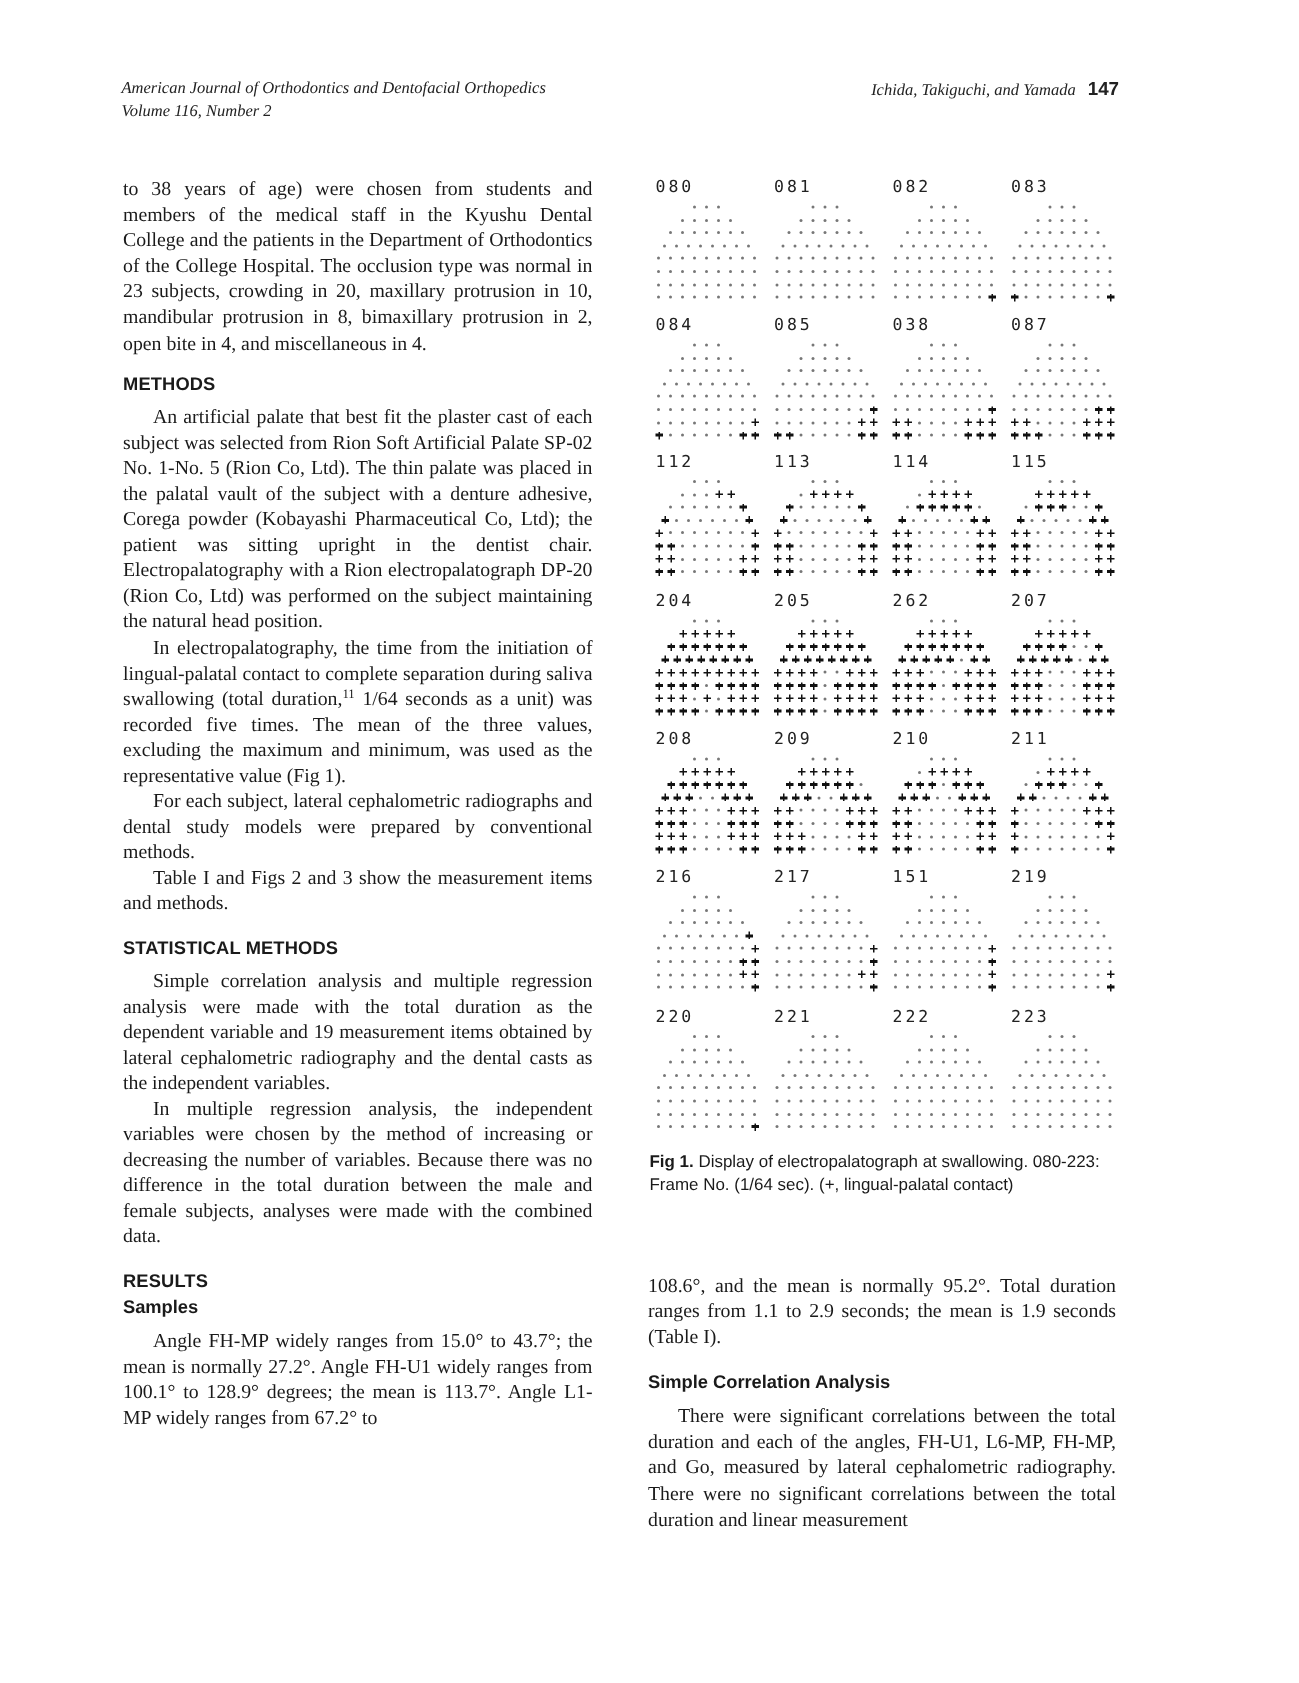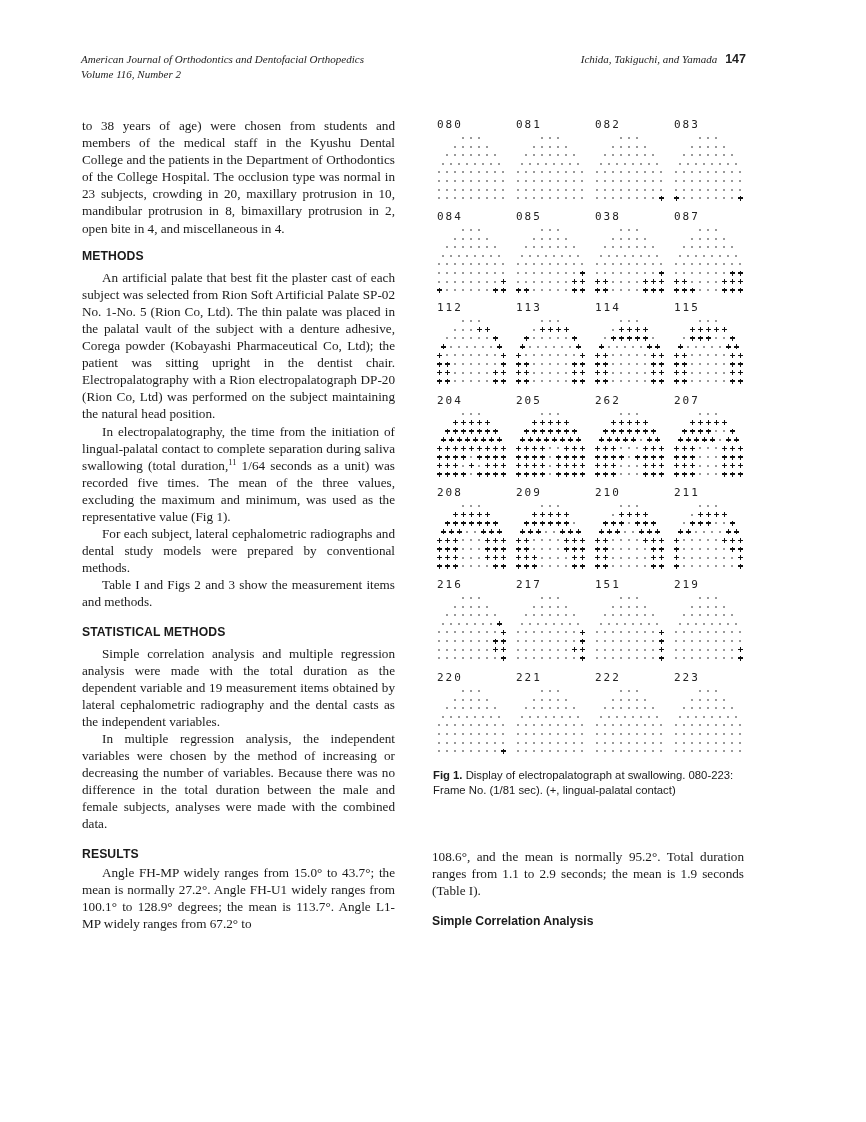--- a/index.html
+++ b/index.html
@@ -48,20 +48,21 @@
   <p class="indent">An artificial palate that best fit the plaster cast of each subject was selected from Rion Soft Artificial Palate SP-02 No. 1-No. 5 (Rion Co, Ltd). The thin palate was placed in the palatal vault of the subject with a denture adhesive, Corega powder (Kobayashi Pharmaceutical Co, Ltd); the patient was sitting upright in the dentist chair. Electropalatography with a Rion electropalatograph DP-20 (Rion Co, Ltd) was performed on the subject maintaining the natural head position.</p>
   <p class="indent"><span>In electropalatography, the time from the initiation of lingual-palatal contact to complete separation during saliva swallowing (total duration,</span><sup>11</sup><span> 1/64 seconds as a unit) was recorded five times. The mean of the three values, excluding the maximum and minimum, was used as the representative value (Fig 1).</span></p>
   <p class="indent">For each subject, lateral cephalometric radiographs and dental study models were prepared by conventional methods.</p>
   <p class="indent">Table I and Figs 2 and 3 show the measurement items and methods.</p>
 
   <h2 style="margin-top:14px;">STATISTICAL METHODS</h2>
   <p class="indent">Simple correlation analysis and multiple regression analysis were made with the total duration as the dependent variable and 19 measurement items obtained by lateral cephalometric radiography and the dental casts as the independent variables.</p>
   <p class="indent">In multiple regression analysis, the independent variables were chosen by the method of increasing or decreasing the number of variables. Because there was no difference in the total duration between the male and female subjects, analyses were made with the combined data.</p>
 
   <h2 style="margin-top:14px;margin-bottom:2px;">RESULTS</h2>
+  <h3 style="margin-bottom:6px;">Samples</h3>
   <p class="indent">Angle FH-MP widely ranges from 15.0° to 43.7°; the mean is normally 27.2°. Angle FH-U1 widely ranges from 100.1° to 128.9° degrees; the mean is 113.7°. Angle L1-MP widely ranges from 67.2° to</p>
 </div>
 
 <div class="figure" id="figure">
     <div class="frame" style="left: 0px; top: 0px;">
       <div class="frame-label">080</div>
       <div class="palate">
         <div class="dot" style="left: 27px; top: 1px;"></div>
         <div class="dot" style="left: 35px; top: 1px;"></div>
         <div class="dot" style="left: 43px; top: 1px;"></div>
@@ -1846,18 +1847,19 @@
         <div class="dot" style="left: 27px; top: 61.2px;"></div>
         <div class="dot" style="left: 35px; top: 61.2px;"></div>
         <div class="dot" style="left: 43px; top: 61.2px;"></div>
         <div class="dot" style="left: 51px; top: 61.2px;"></div>
         <div class="dot" style="left: 59px; top: 61.2px;"></div>
         <div class="dot" style="left: 67px; top: 61.2px;"></div>
       </div>
     </div>
   </div>
 
-<div class="fig-caption"><b>Fig 1.</b><span> Display of electropalatograph at swallowing. 080-223: Frame No. (1/81 sec). (+, lingual-palatal contact)</span></div>
+<div class="fig-caption"><b>Fig 1.</b><span> Display of electropalatograph at swallowing. 080-223: Frame No. (1/64 sec). (+, lingual-palatal contact)</span></div>
 
 <div class="col col-right-bottom">
   <p>108.6°, and the mean is normally 95.2°. Total duration ranges from 1.1 to 2.9 seconds; the mean is 1.9 seconds (Table I).</p>
   <h3 style="margin-top:15px;margin-bottom:6px;">Simple Correlation Analysis</h3>
+  <p class="indent">There were significant correlations between the total duration and each of the angles, FH-U1, L6-MP, FH-MP, and Go, measured by lateral cephalometric radiography. There were no significant correlations between the total duration and linear measurement</p>
 </div>
 
 </body></html>

